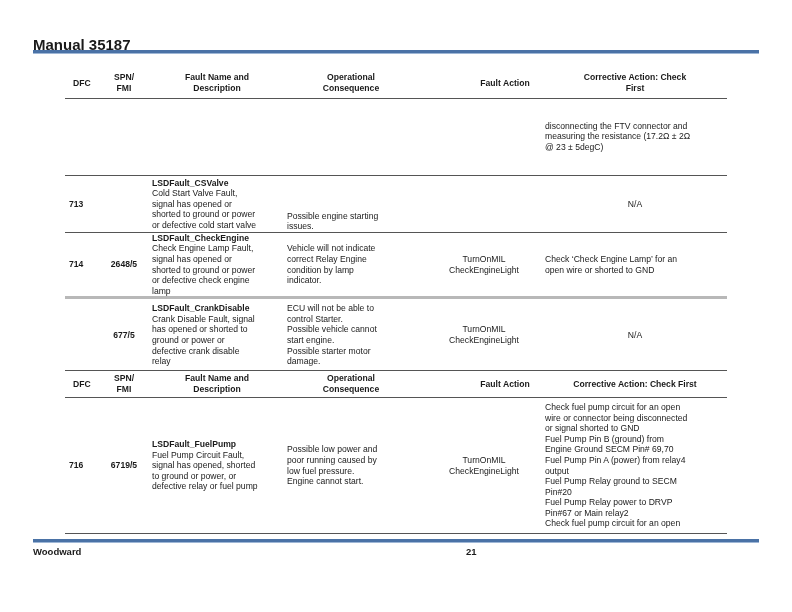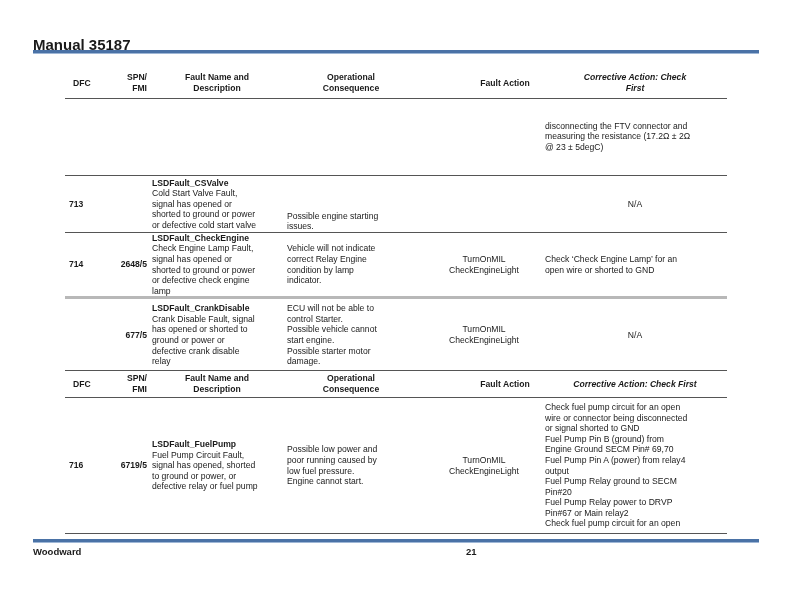--- a/index.html
+++ b/index.html
@@ -12,29 +12,29 @@
   .rule.top { top: 50px; }
   .rule.bottom { top: 539px; }
   .page-footer { position: absolute; left: 33px; top: 546px; width: 726px; font-size: 9.5px; font-weight: bold; }
   .page-footer .left { position: absolute; left: 0; top: 0; }
   .page-footer .center { position: absolute; left: 433px; top: 0; }
 
   .tbl { position: absolute; left: 33px; width: 662px; font-size: 8.6px; line-height: 10.6px; margin-left: 32px; }
   .row { position: absolute; left: 0; width: 662px; }
   .cell { position: absolute; top: 0; bottom: 0; display: flex; flex-direction: column; justify-content: center; }
   .c-dfc { left: 4px; width: 30px; font-weight: bold; }
-  .c-spn { left: 36px; width: 46px; font-weight: bold; text-align: center; align-items: flex-end; }
+  .c-spn { left: 36px; width: 46px; font-weight: bold; text-align: center; }
   .c-name { left: 87px; width: 130px; }
   .c-cons { left: 222px; width: 128px; }
   .c-act { left: 359px; width: 120px; text-align: center; }
   .c-corr { left: 480px; width: 180px; }
   .hdr .cell { font-weight: bold; text-align: center; }
   .hdr .c-dfc { text-align: left; left: 8px; }
   .hdr .c-act { left: 370px; width: 140px; }
-  .hdr .c-corr { left: 480px; width: 180px; font-style: italic; }
+  .hdr .c-corr { left: 480px; width: 180px; }
   .fname { font-weight: bold; }
   .border-b { border-bottom: 1px solid #555; }
   .border-b-thick { border-bottom: 3px solid #b8b8b8; }
   .center-text { text-align: center; }
 </style>
 </head>
 <body>
 
 <div class="page-header">
   <span class="left">Manual 35187</span>

